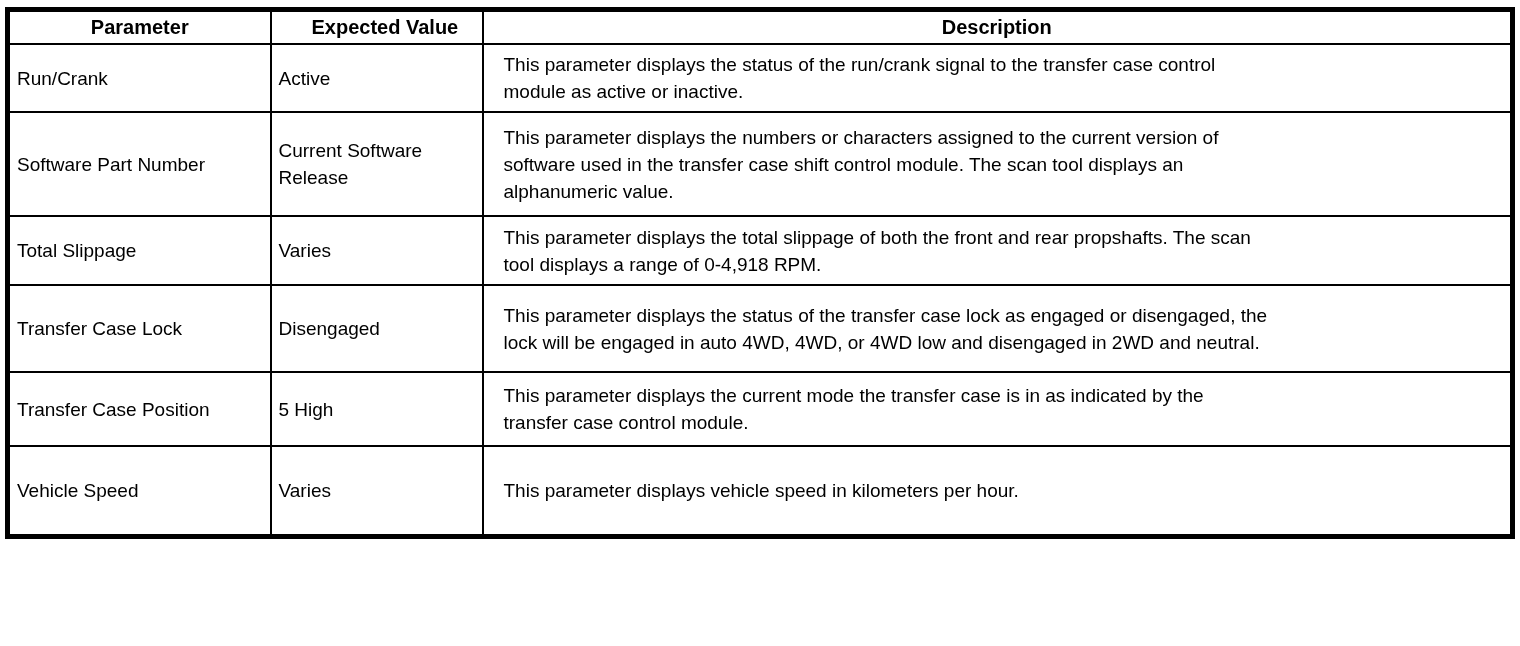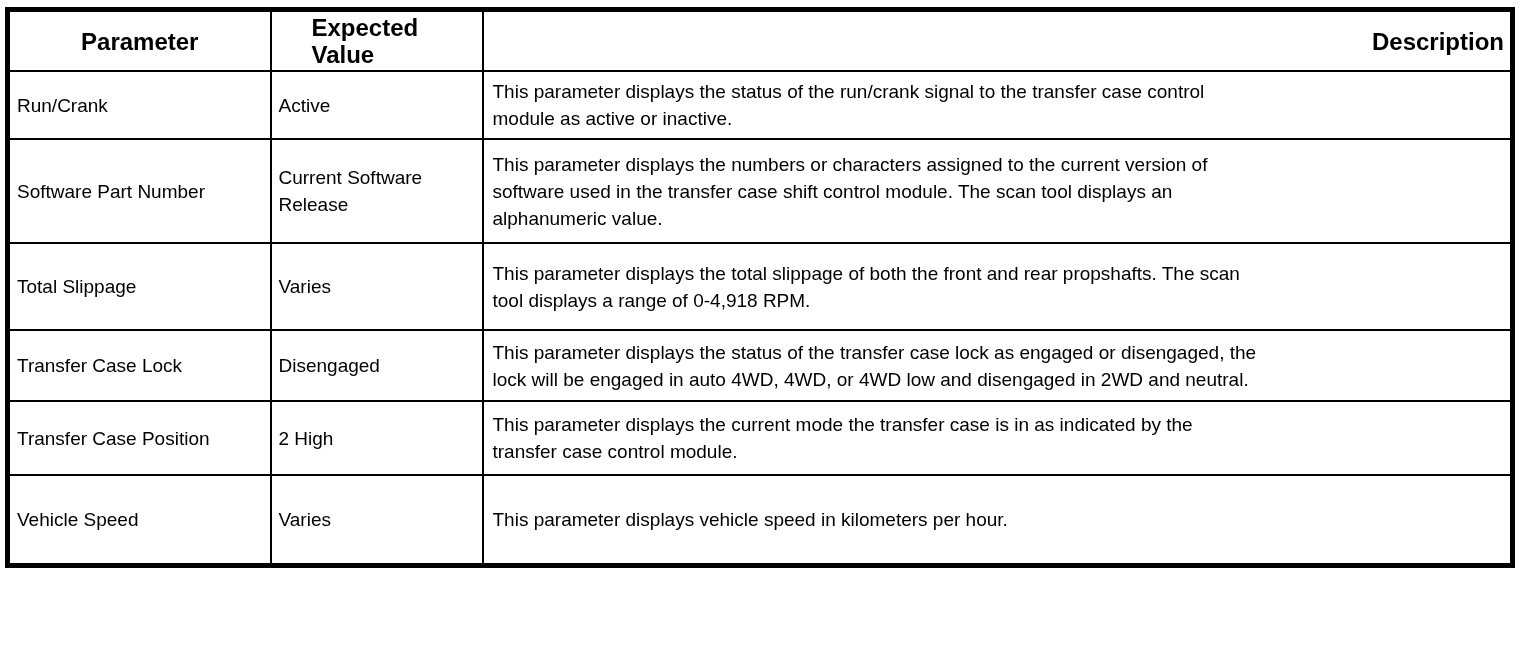--- a/index.html
+++ b/index.html
@@ -36,43 +36,43 @@
   th, td {
     font-size: 19px;
     line-height: 27px;
     vertical-align: middle;
     box-sizing: border-box;
     white-space: pre-line;
     overflow: hidden;
   }
   thead th {
     font-weight: bold;
-    font-size: 24px;
+    font-size: 20px;
     height: 34px;
     padding: 2px 6px;
     border-bottom: 3px solid #000000;
   }
   th.h-param { text-align: center; }
   th.h-value { text-align: left; padding-left: 40px; }
-  th.h-desc  { text-align: right; margin-left: 24px; }
+  th.h-desc  { text-align: center; margin-left: 24px; }
 
   td {
     text-align: left;
     padding: 6px 6px 6px 7px;
   }
   td.desc {
-    padding-left: 9px;
+    padding-left: 20px;
     padding-right: 4px;
   }
 
   
   tbody tr:nth-child(1) { height: 66px; }
   tbody tr:nth-child(2) { height: 104px; }
-  tbody tr:nth-child(3) { height: 87px; }
-  tbody tr:nth-child(4) { height: 71px; }
+  tbody tr:nth-child(3) { height: 69px; }
+  tbody tr:nth-child(4) { height: 87px; }
   tbody tr:nth-child(5) { height: 74px; }
   tbody tr:nth-child(6) { height: 90px; }
   tbody tr:nth-child(7) { height: 44px; }
   tbody tr:nth-child(8) { height: 42px; }
   tbody tr:nth-child(9) { height: 42px; }
 </style>
 </head>
 <body>
 
 <div class="page">
@@ -111,21 +111,21 @@
 tool displays a range of 0-4,918 RPM.</td>
       </tr>
       <tr>
         <td>Transfer Case Lock</td>
         <td>Disengaged</td>
         <td class="desc">This parameter displays the status of the transfer case lock as engaged or disengaged, the
 lock will be engaged in auto 4WD, 4WD, or 4WD low and disengaged in 2WD and neutral.</td>
       </tr>
       <tr>
         <td>Transfer Case Position</td>
-        <td>2 High</td>
+        <td>5 High</td>
         <td class="desc">This parameter displays the current mode the transfer case is in as indicated by the
 transfer case control module.</td>
       </tr>
       <tr>
         <td>Vehicle Speed</td>
         <td>Varies</td>
         <td class="desc">This parameter displays vehicle speed in kilometers per hour.</td>
       </tr>
     </tbody>
   </table>

